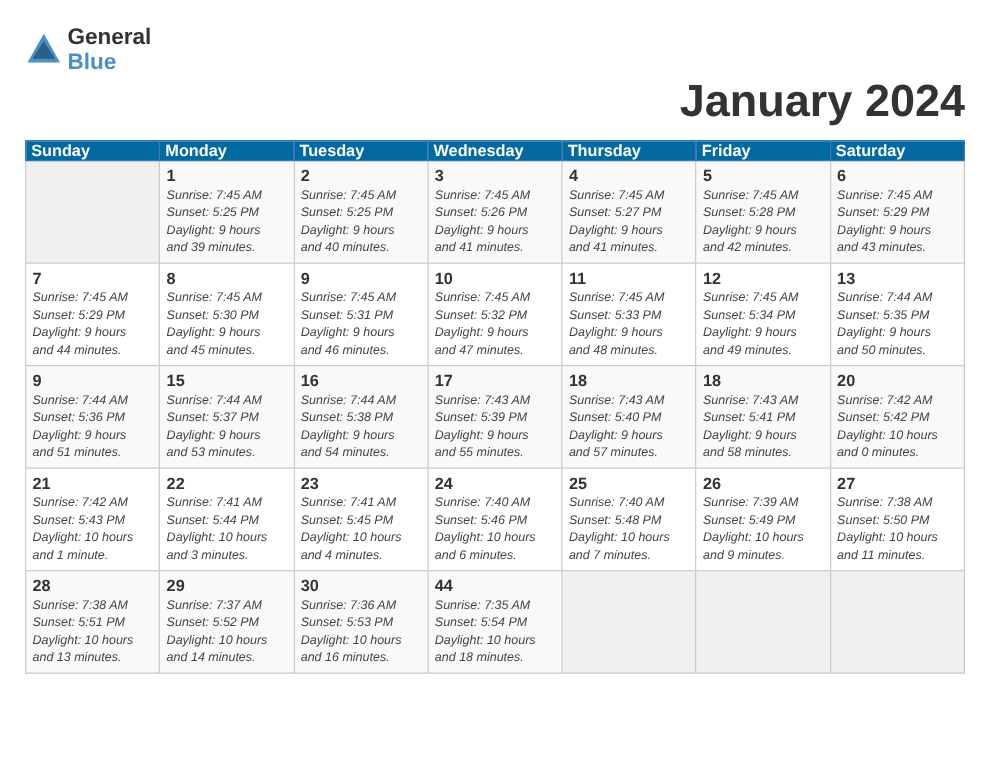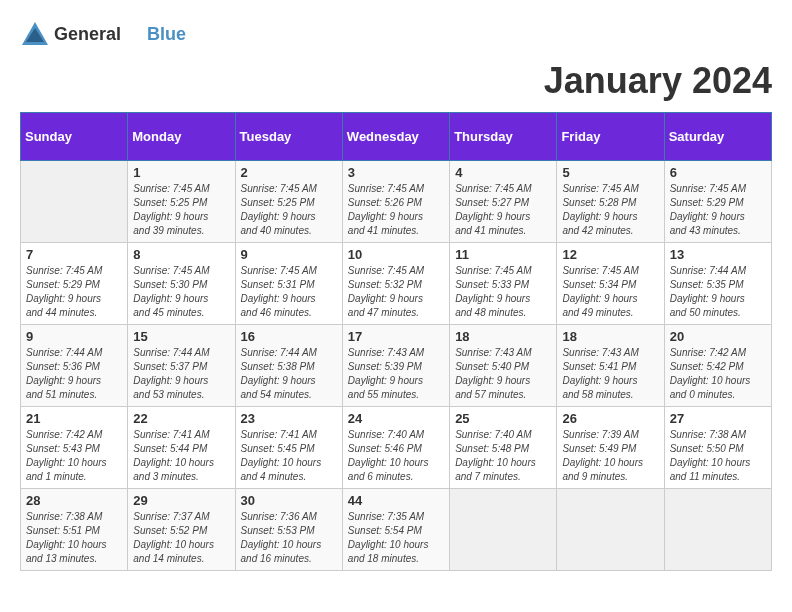--- a/index.html
+++ b/index.html
@@ -15,23 +15,22 @@
       justify-content: space-between;
       align-items: flex-start;
       margin-bottom: 10px;
     }
     .logo {
       display: flex;
       align-items: center;
     }
     .logo-text {
       display: flex;
-      flex-direction: row;
+      flex-direction: column;
       line-height: 1.1;
-      gap: 26px;
     }
     .logo-general {
       font-size: 18px;
       font-weight: bold;
       color: #333;
     }
     .logo-blue {
       font-size: 18px;
       font-weight: bold;
       color: #4a90c4;
@@ -53,23 +52,23 @@
     .subtitle {
       font-size: 16px;
       color: #555;
     }
     .calendar {
       width: 100%;
       border-collapse: collapse;
       font-size: 11px;
     }
     .calendar th {
-      background-color: #6d28d9;
+      background-color: #0369a1;
       color: #fff;
-      padding: 16px 4px;
+      padding: 0 4px;
       text-align: left;
       font-size: 13px;
       font-weight: bold;
       border: 1px solid #3a7ab0;
     }
     .calendar td {
       vertical-align: top;
       border: 1px solid #ccc;
       padding: 4px 5px;
       width: 14.28%;

